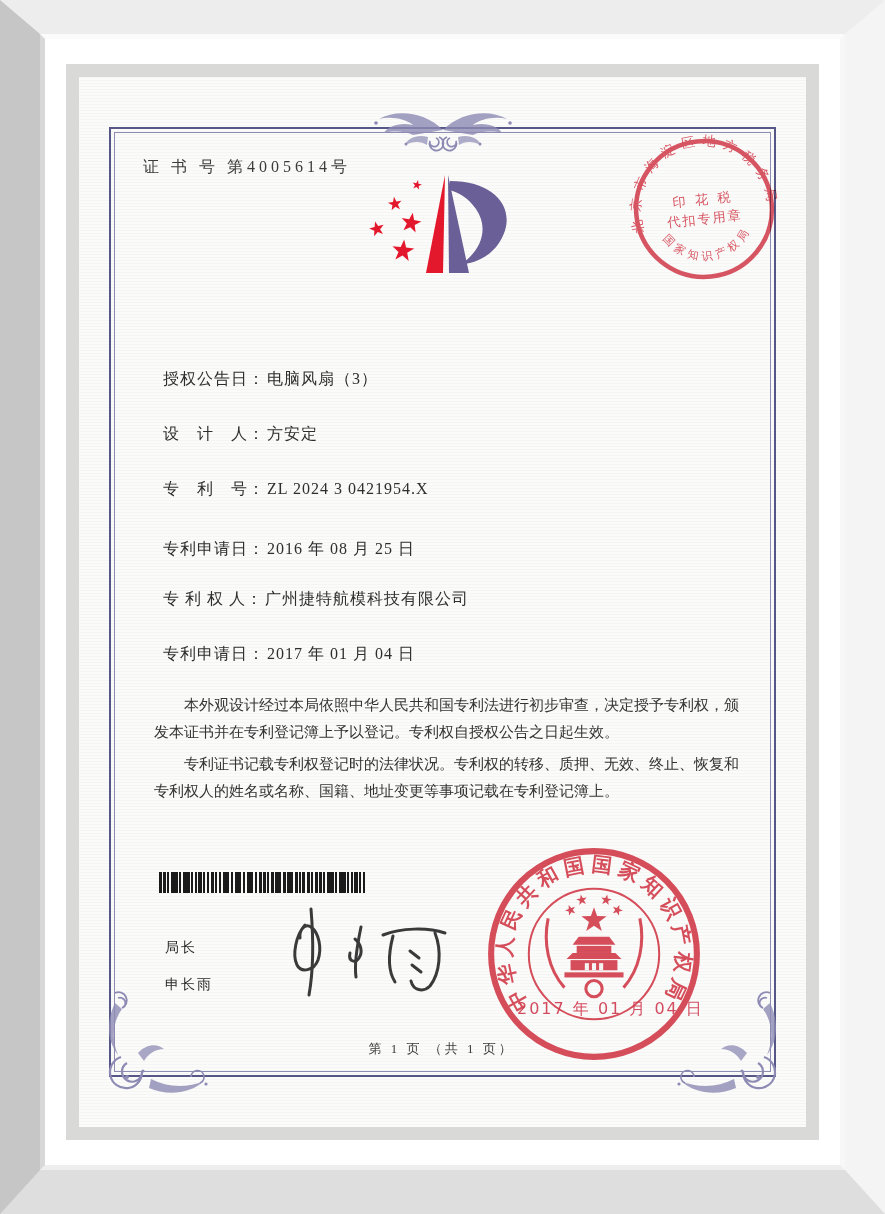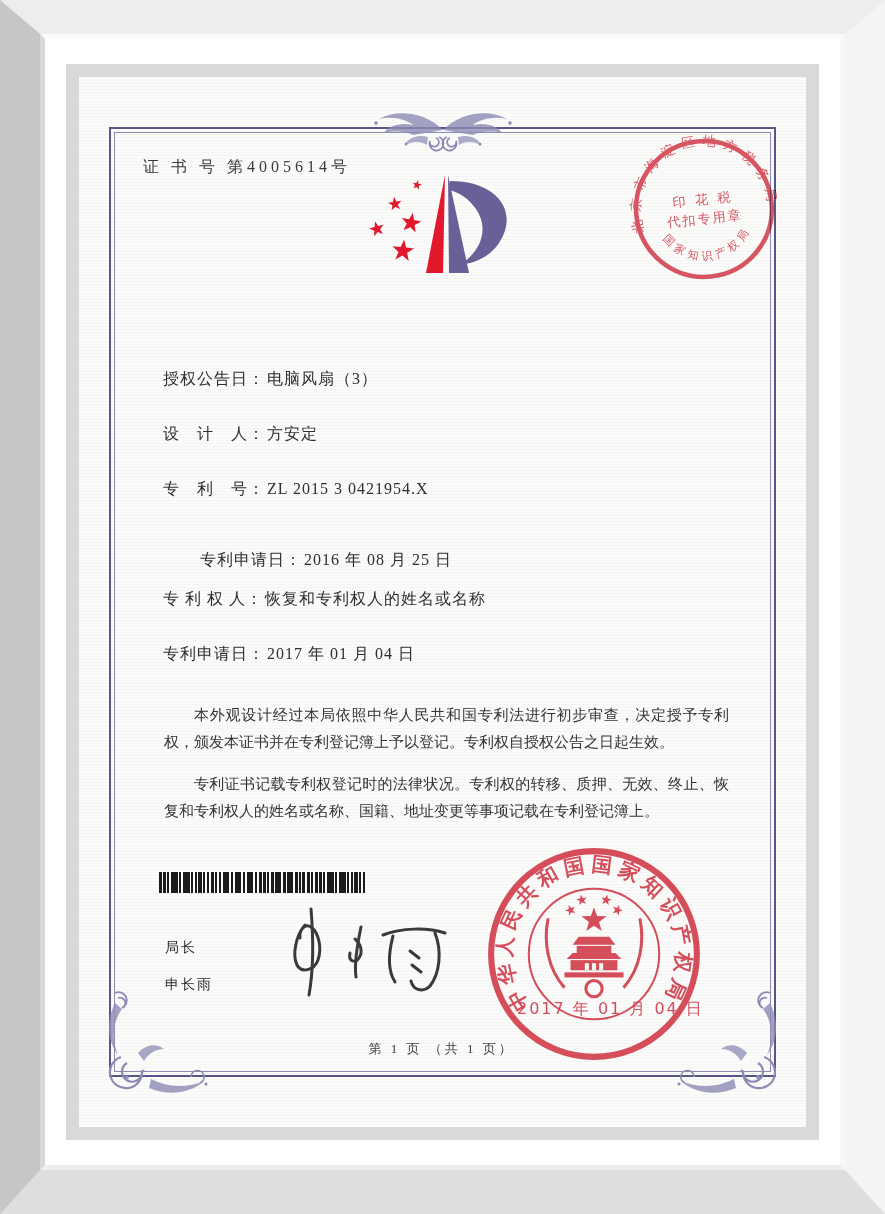--- a/index.html
+++ b/index.html
@@ -36,25 +36,25 @@
 
   .title{position:absolute;left:0;right:0;top:203px;text-align:center;
     font-size:35px;font-weight:bold;letter-spacing:8px;color:#1f1f1f;}
 
   .tax-stamp{position:absolute;left:549px;top:56px;transform:rotate(-6deg);
     opacity:.88;mix-blend-mode:multiply;}
 
   .fields{position:absolute;left:84px;top:292px;width:600px;}
   .field-row{position:absolute;left:0;white-space:nowrap;font-size:16px;color:#2e2e2e;letter-spacing:1px;}
   .field-row .value{margin-left:2px;text-align:right;}
-  .fr0{top:0px;} .fr1{top:55px;} .fr2{top:110px;} .fr3{top:181px;margin-left:37px;} .fr4{top:220px;} .fr5{top:275px;}
+  .fr0{top:0px;} .fr1{top:55px;} .fr2{top:110px;} .fr3{top:170px;} .fr4{top:220px;} .fr5{top:275px;}
 
   .body-text{position:absolute;left:70px;right:62px;top:610px;color:#333;
     font-size:15px;line-height:27px;text-align:justify;}
-  .body-text p{margin:15px;text-indent:2em;}
+  .body-text p{margin:5px;text-indent:2em;}
 
   .barcode{position:absolute;left:80px;top:795px;width:206px;height:21px;
     background:
       repeating-linear-gradient(90deg,#1b1b1b 0 2px,rgba(0,0,0,0) 2px 4px),
       repeating-linear-gradient(90deg,#1b1b1b 0 1px,rgba(0,0,0,0) 1px 6px),
       repeating-linear-gradient(90deg,#1b1b1b 0 3px,rgba(0,0,0,0) 3px 13px);
   }
 
   .signer{position:absolute;left:86px;top:852px;font-family:"Liberation Sans","DejaVu Sans",sans-serif;
     font-size:14px;color:#2b2b2b;line-height:37px;letter-spacing:2px;}
@@ -150,23 +150,23 @@
           <text x="75" y="70" text-anchor="middle" font-size="13" fill="#d8404f" letter-spacing="3">印 花 税</text>
           <text x="75" y="89" text-anchor="middle" font-size="13" fill="#d8404f" letter-spacing="2">代扣专用章</text>
           <text font-size="11" fill="#d8404f" letter-spacing="4">
             <textPath href="#taxArcBottom">国家知识产权局</textPath>
           </text>
         </svg>
 
         <div class="fields">
           <div class="field-row fr0"><span class="label">授权公告日：</span><span class="value">电脑风扇（3）</span></div>
           <div class="field-row fr1"><span class="label">设　计　人：</span><span class="value">方安定</span></div>
-          <div class="field-row fr2"><span class="label">专　利　号：</span><span class="value">ZL 2015 3 0421954.X</span></div>
+          <div class="field-row fr2"><span class="label">专　利　号：</span><span class="value">ZL 2024 3 0421954.X</span></div>
           <div class="field-row fr3"><span class="label">专利申请日：</span><span class="value">2016 年 08 月 25 日</span></div>
-          <div class="field-row fr4"><span class="label">专 利 权 人：</span><span class="value">恢复和专利权人的姓名或名称</span></div>
+          <div class="field-row fr4"><span class="label">专 利 权 人：</span><span class="value">广州捷特航模科技有限公司</span></div>
           <div class="field-row fr5"><span class="label">专利申请日：</span><span class="value">2017 年 01 月 04 日</span></div>
         </div>
 
         <div class="body-text">
           <p>本外观设计经过本局依照中华人民共和国专利法进行初步审查，决定授予专利权，颁发本证书并在专利登记簿上予以登记。专利权自授权公告之日起生效。</p>
           <p>专利证书记载专利权登记时的法律状况。专利权的转移、质押、无效、终止、恢复和专利权人的姓名或名称、国籍、地址变更等事项记载在专利登记簿上。</p>
         </div>
 
         <div class="barcode"></div>
 

